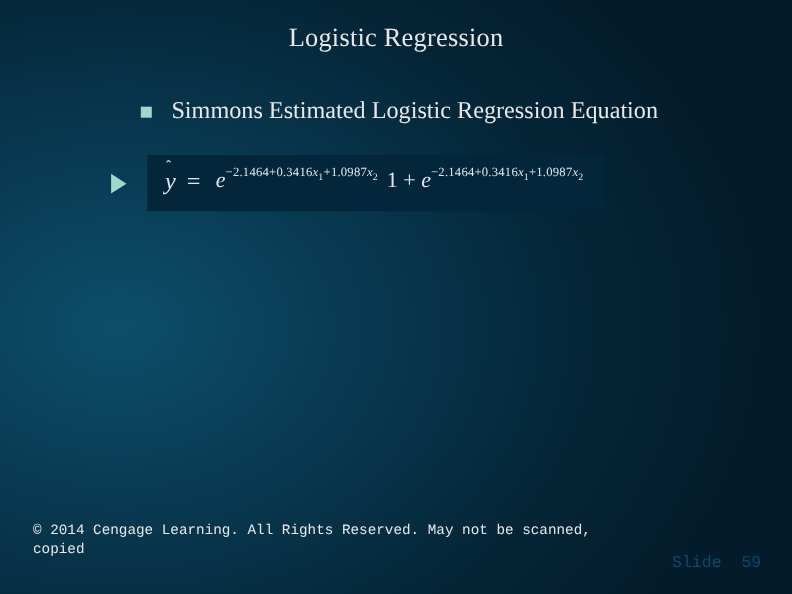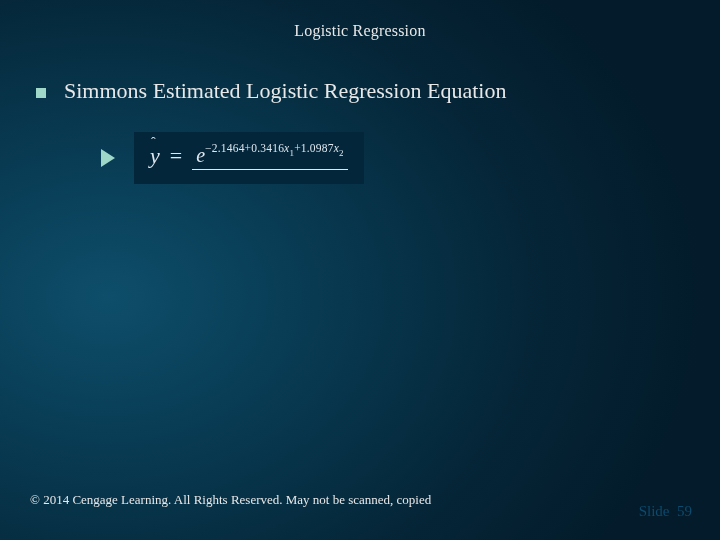--- a/index.html
+++ b/index.html
@@ -11,32 +11,33 @@
     position: relative;
   }
   .slide {
     width: 720px;
     height: 540px;
     position: relative;
     padding: 20px 30px 0 30px;
   }
   .title {
     text-align: center;
-    font-size: 16px;
+    font-size: 24px;
     font-weight: normal;
     color: #e8e8e8;
     margin-top: 2px;
     margin-bottom: 38px;
     letter-spacing: 0.2px;
   }
   .bullet-row {
     display: flex;
     align-items: flex-start;
     margin-left: 6px;
     margin-bottom: 28px;
+    justify-content: center;
   }
   .square-bullet {
     width: 10px;
     height: 10px;
     background: #9fd8c9;
     margin-top: 10px;
     margin-right: 18px;
     flex-shrink: 0;
   }
   .bullet-text {
@@ -75,21 +76,21 @@
     left: 1px;
     font-size: 14px;
     font-style: normal;
   }
   .equals {
     font-size: 22px;
     margin: 0 10px 0 8px;
   }
   .frac {
     display: inline-flex;
-    flex-direction: column;
+    flex-direction: row;
     align-items: flex-end;
   }
   .num, .den {
     padding: 2px 4px;
     white-space: nowrap;
   }
   .fracline {
     width: 100%;
     height: 1px;
     background: #dfe8ee;
@@ -117,20 +118,21 @@
   }
   .footer {
     position: absolute;
     bottom: 14px;
     left: 0;
     width: 100%;
     padding: 0 28px 0 30px;
     display: flex;
     justify-content: space-between;
     align-items: flex-end;
+    font-family: Liberation Mono, monospace;
   }
   .copyright {
     font-size: 13px;
     line-height: 1.35;
     color: #e8e8e8;
     max-width: 520px;
   }
   .slidenum {
     font-size: 15px;
     color: #0c4a6e;
@@ -161,20 +163,23 @@
         <span class="yhat">
           <span class="hat">ˆ</span>
           <span>y</span>
         </span>
         <span class="equals">=</span>
         <span class="frac">
           <span class="num">
             <span class="ebase">e</span><span class="expo"><span>−2.1464+0.3416</span><span class="xi">x</span><span class="sub">1</span><span>+1.0987</span><span class="xi">x</span><span class="sub">2</span></span>
           </span>
           <span class="fracline"></span>
+          <span class="den">
+            <span class="den-one">1 + </span><span class="ebase">e</span><span class="expo"><span>−2.1464+0.3416</span><span class="xi">x</span><span class="sub">1</span><span>+1.0987</span><span class="xi">x</span><span class="sub">2</span></span>
+          </span>
         </span>
       </div>
     </div>
   </div>
 
   <div class="footer">
     <div class="copyright">
       <span>© 2014  Cengage Learning.  All Rights Reserved.  May not be scanned, copied</span><br>
       &nbsp;&nbsp;&nbsp;&nbsp;
     </div>

